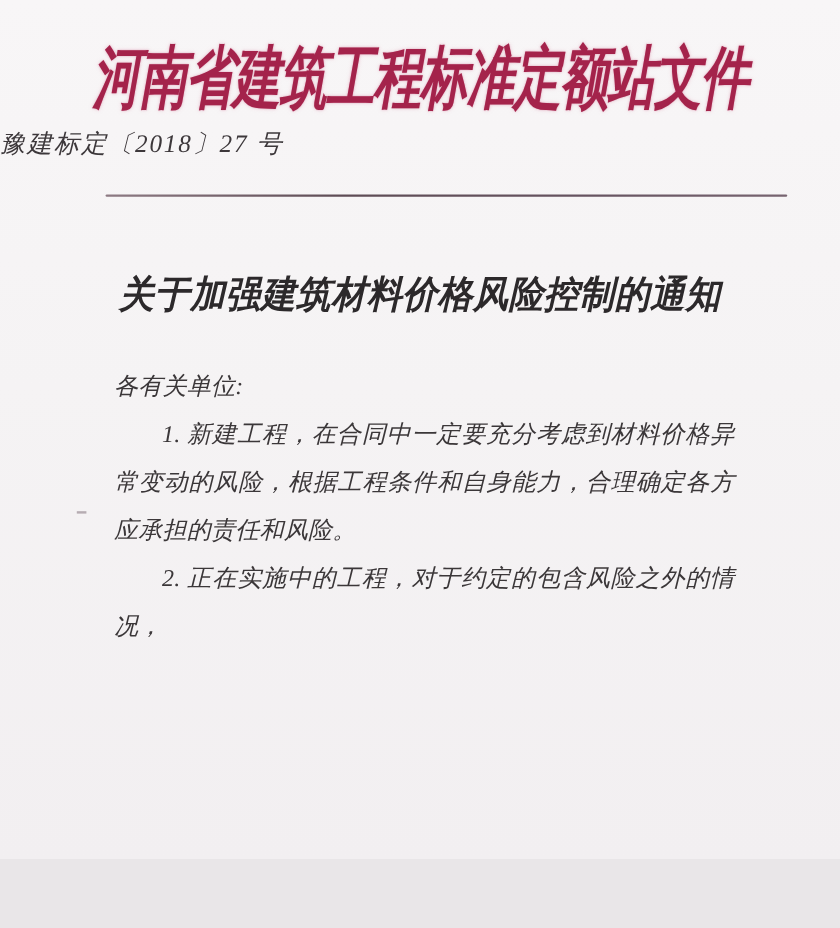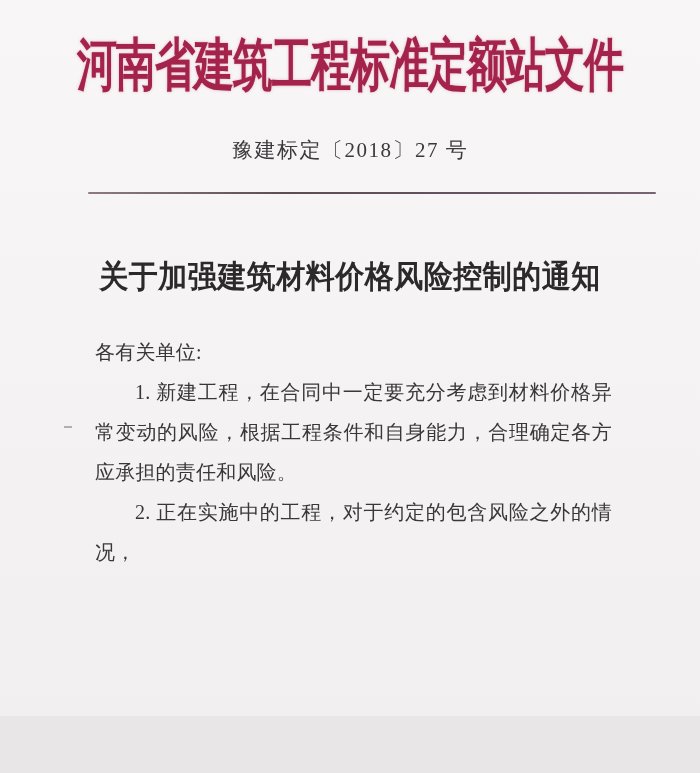--- a/index.html
+++ b/index.html
@@ -8,41 +8,40 @@
     background: #e9e6e8;
   }
   .page {
     position: relative;
     width: 700px;
     height: 716px;
     margin: 0 auto;
     overflow: hidden;
     background: linear-gradient(180deg, #f8f6f7 0%, #f5f3f4 45%, #f2eff1 100%);
     font-family: "Liberation Serif", "DejaVu Serif", serif;
+    font-style: italic;
   }
   
   .agency-title {
     margin-top: 26px;
     height: 80px;
     line-height: 80px;
     text-align: center;
     font-size: 40px;
     font-weight: bold;
     letter-spacing: -1px;
     white-space: nowrap;
     color: #a4234b;
     text-shadow: 0 0 1px rgba(190, 70, 110, 0.55), 0 0 3px rgba(220, 140, 170, 0.35);
     transform: scaleY(1.42);
     transform-origin: 50% 50%;
   }
   .doc-number {
-    margin-top: 30px;
     height: 28px;
     line-height: 28px;
-    text-align: center;
     font-size: 21px;
     letter-spacing: 1.5px;
     color: #3d383b;
   }
   .divider {
     margin: 28px 44px 0 88px;
     height: 2px;
     border: none;
     background: linear-gradient(90deg, #8d7a83 0%, #5e4c55 35%, #665360 70%, #776470 100%);
     border-radius: 1px;

